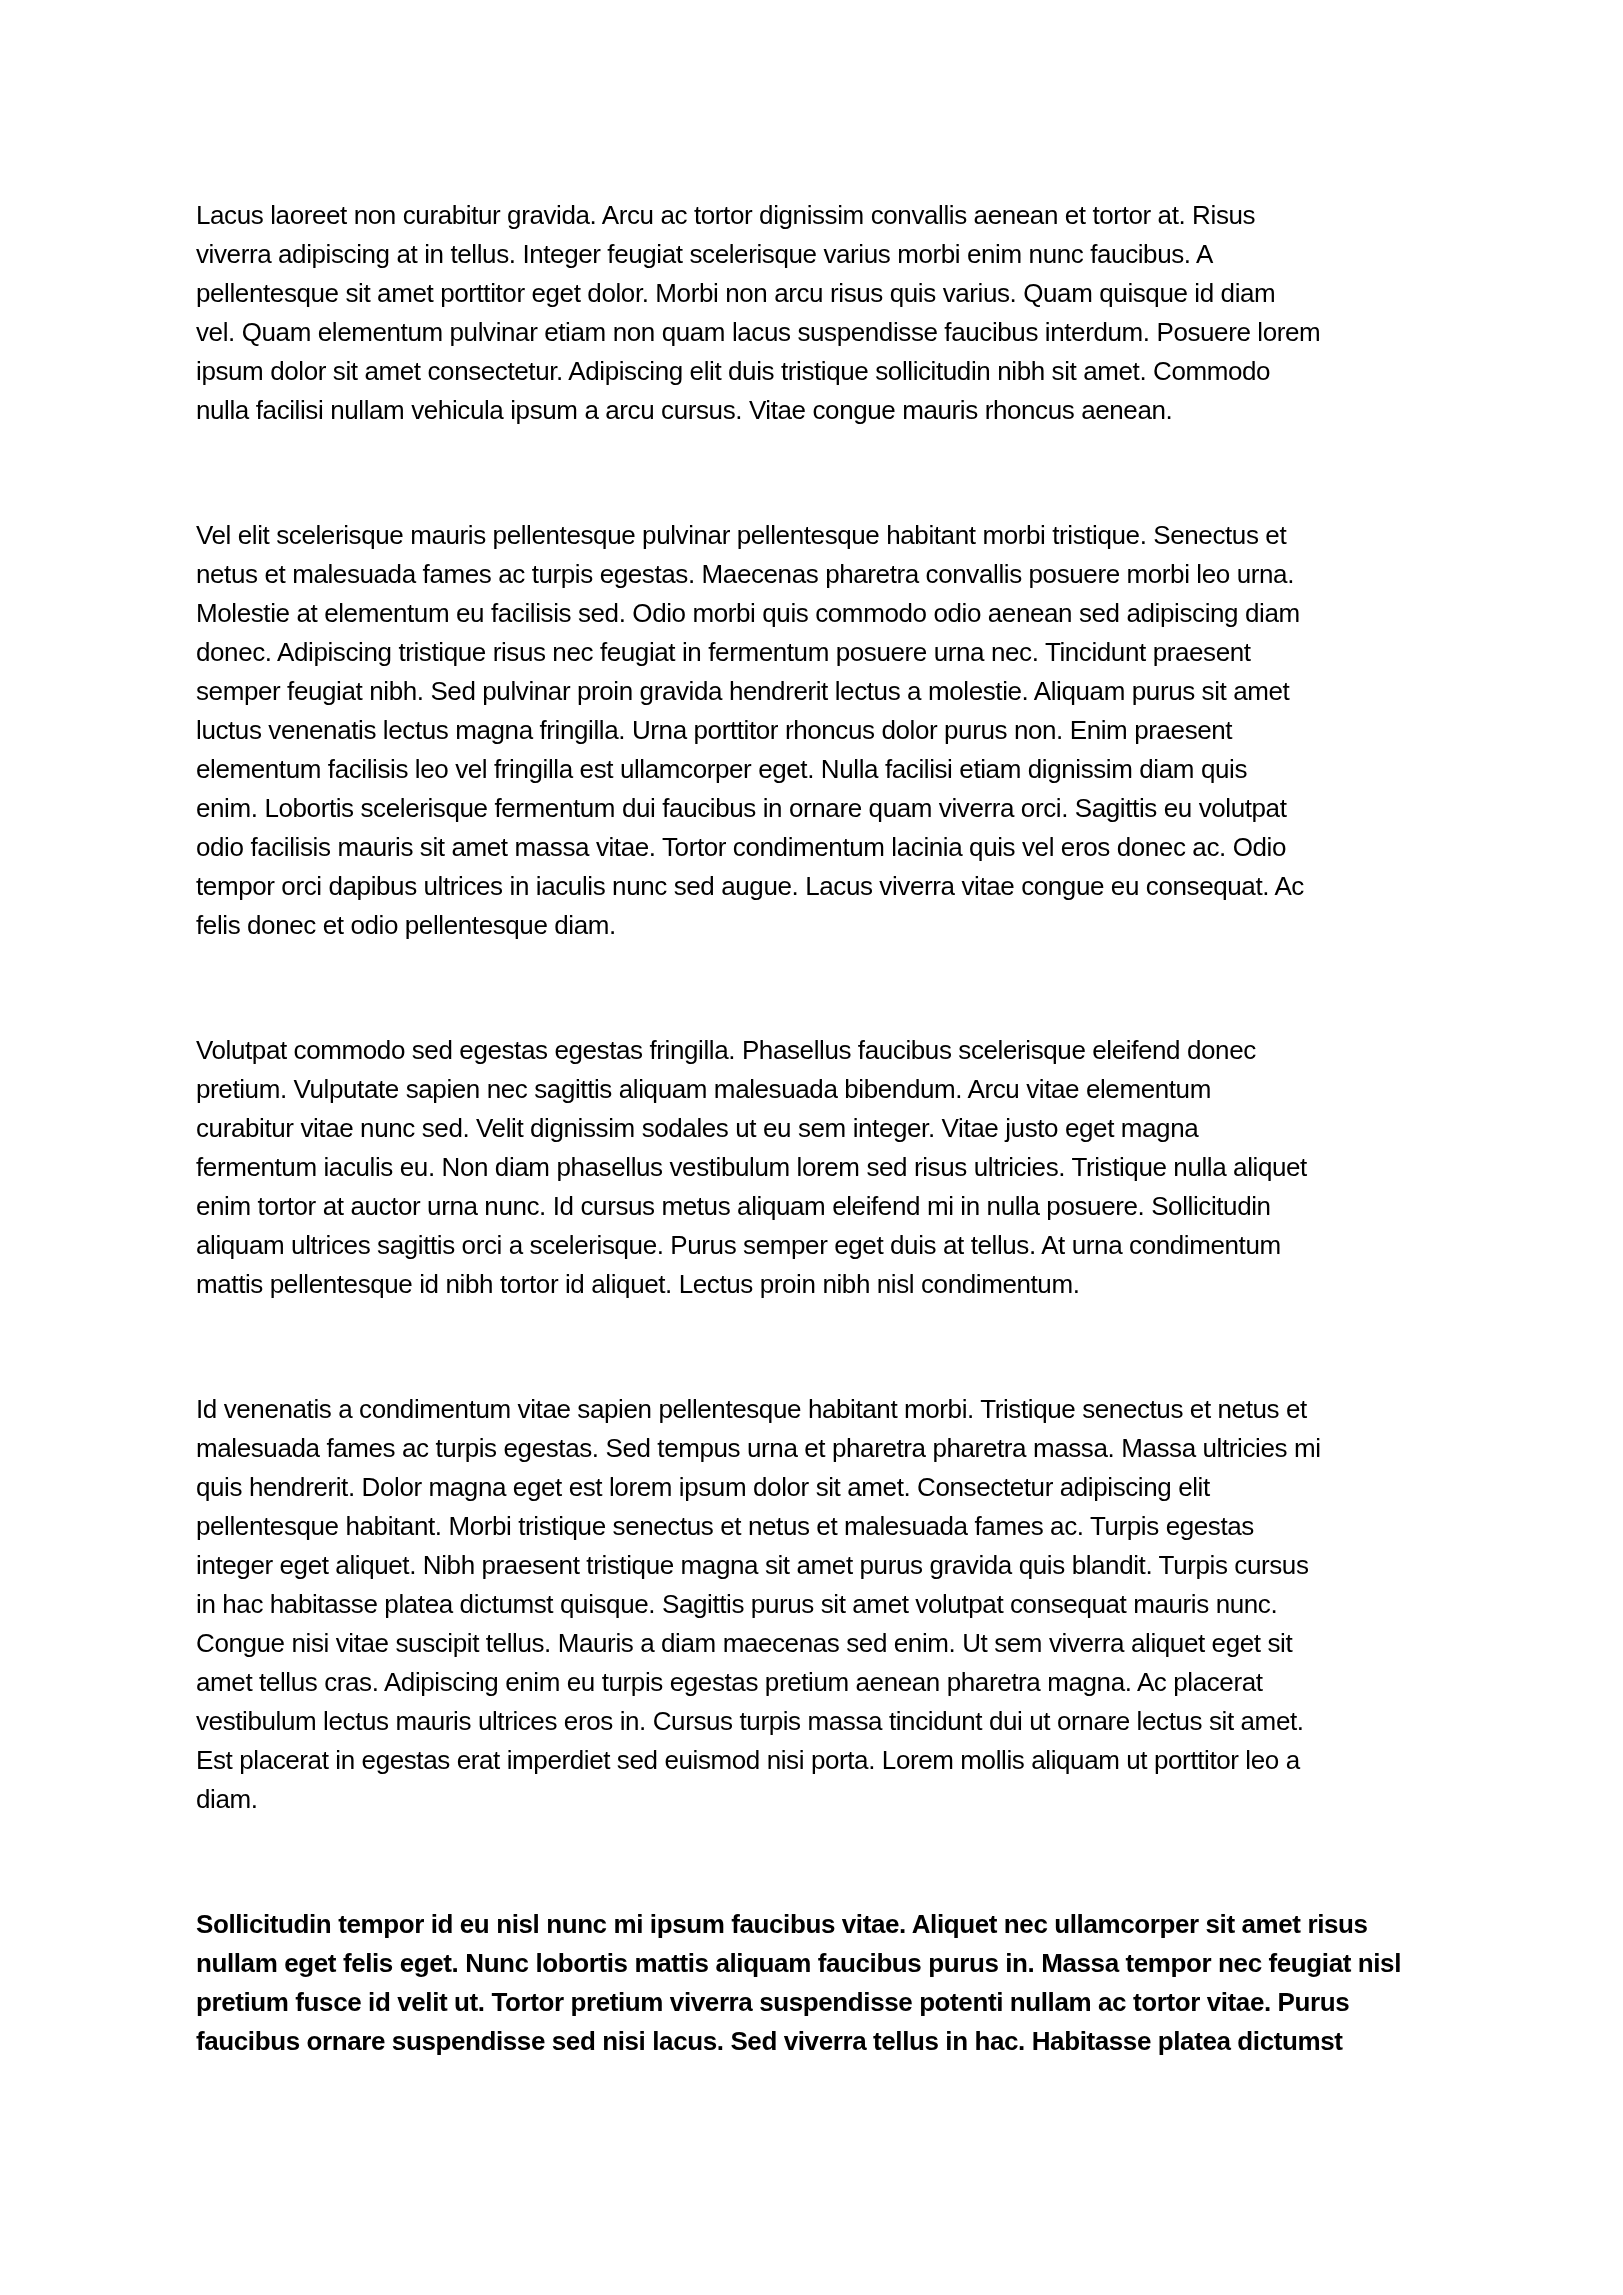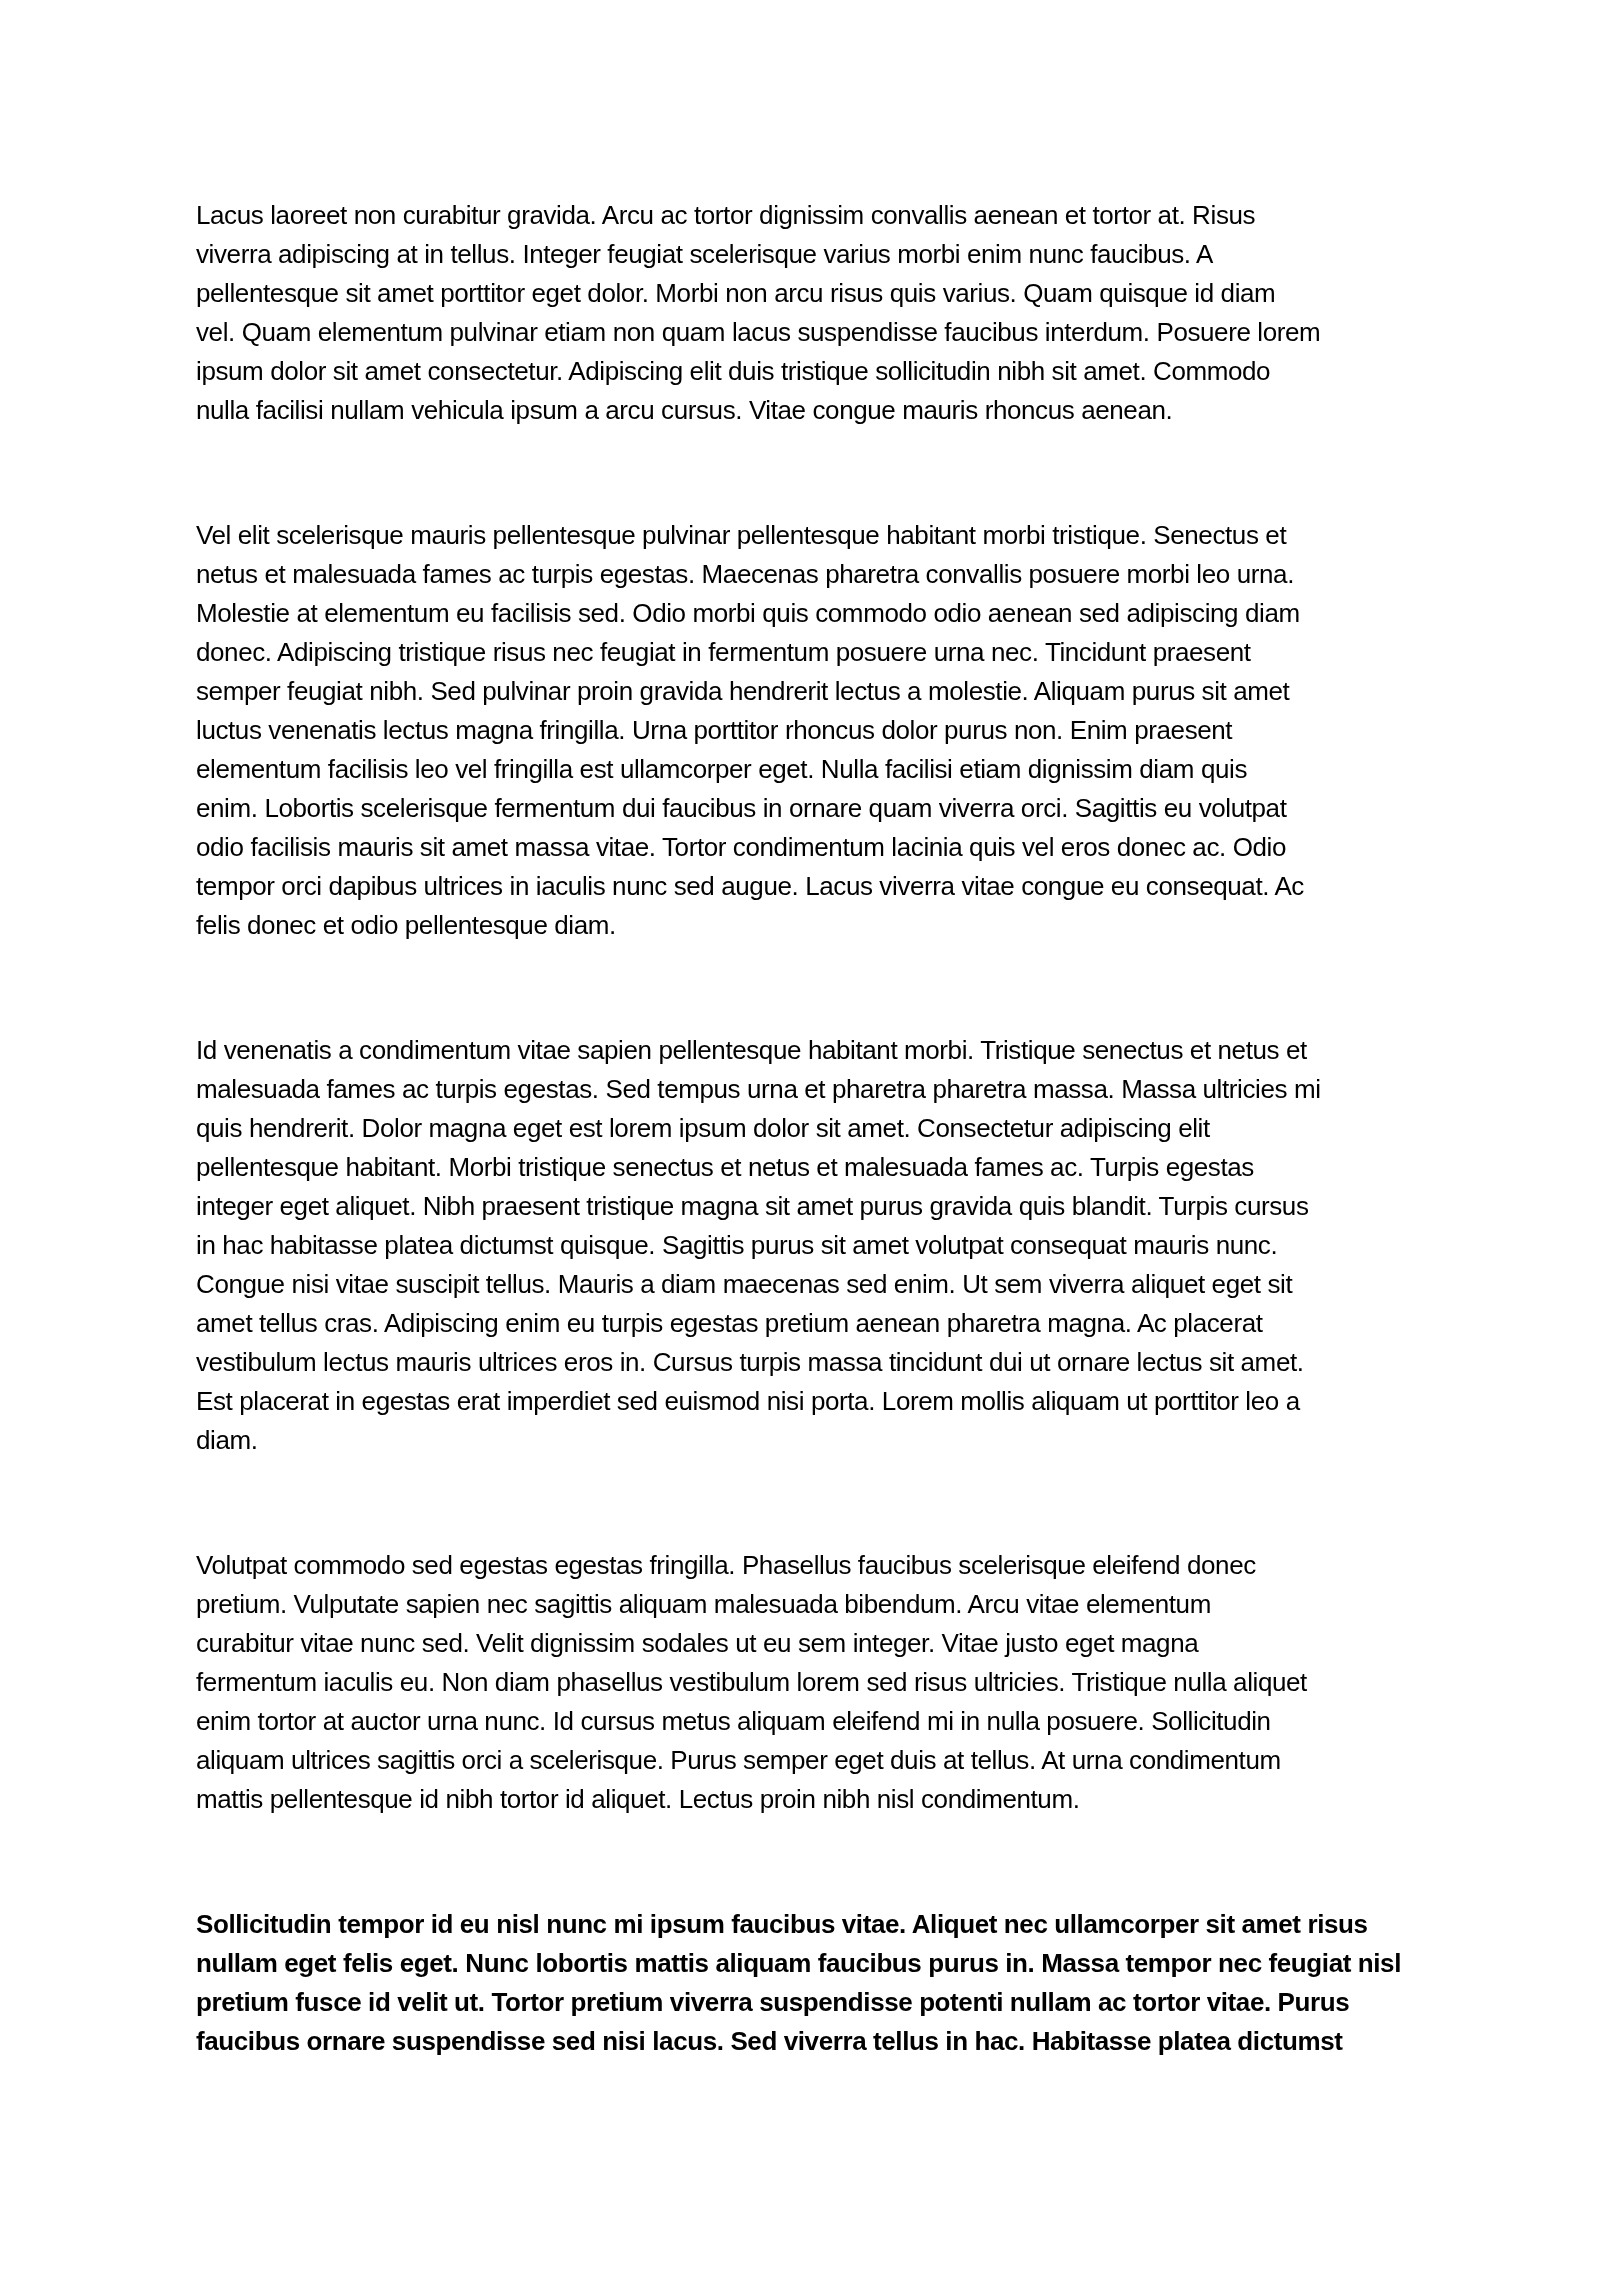--- a/index.html
+++ b/index.html
@@ -57,37 +57,37 @@
 netus et malesuada fames ac turpis egestas. Maecenas pharetra convallis posuere morbi leo urna.
 Molestie at elementum eu facilisis sed. Odio morbi quis commodo odio aenean sed adipiscing diam
 donec. Adipiscing tristique risus nec feugiat in fermentum posuere urna nec. Tincidunt praesent
 semper feugiat nibh. Sed pulvinar proin gravida hendrerit lectus a molestie. Aliquam purus sit amet
 luctus venenatis lectus magna fringilla. Urna porttitor rhoncus dolor purus non. Enim praesent
 elementum facilisis leo vel fringilla est ullamcorper eget. Nulla facilisi etiam dignissim diam quis
 enim. Lobortis scelerisque fermentum dui faucibus in ornare quam viverra orci. Sagittis eu volutpat
 odio facilisis mauris sit amet massa vitae. Tortor condimentum lacinia quis vel eros donec ac. Odio
 tempor orci dapibus ultrices in iaculis nunc sed augue. Lacus viverra vitae congue eu consequat. Ac
 felis donec et odio pellentesque diam.</p>
+    <p class="para">Volutpat commodo sed egestas egestas fringilla. Phasellus faucibus scelerisque eleifend donec
+pretium. Vulputate sapien nec sagittis aliquam malesuada bibendum. Arcu vitae elementum
+curabitur vitae nunc sed. Velit dignissim sodales ut eu sem integer. Vitae justo eget magna
+fermentum iaculis eu. Non diam phasellus vestibulum lorem sed risus ultricies. Tristique nulla aliquet
+enim tortor at auctor urna nunc. Id cursus metus aliquam eleifend mi in nulla posuere. Sollicitudin
+aliquam ultrices sagittis orci a scelerisque. Purus semper eget duis at tellus. At urna condimentum
+mattis pellentesque id nibh tortor id aliquet. Lectus proin nibh nisl condimentum.</p>
     <p class="para">Id venenatis a condimentum vitae sapien pellentesque habitant morbi. Tristique senectus et netus et
 malesuada fames ac turpis egestas. Sed tempus urna et pharetra pharetra massa. Massa ultricies mi
 quis hendrerit. Dolor magna eget est lorem ipsum dolor sit amet. Consectetur adipiscing elit
 pellentesque habitant. Morbi tristique senectus et netus et malesuada fames ac. Turpis egestas
 integer eget aliquet. Nibh praesent tristique magna sit amet purus gravida quis blandit. Turpis cursus
 in hac habitasse platea dictumst quisque. Sagittis purus sit amet volutpat consequat mauris nunc.
 Congue nisi vitae suscipit tellus. Mauris a diam maecenas sed enim. Ut sem viverra aliquet eget sit
 amet tellus cras. Adipiscing enim eu turpis egestas pretium aenean pharetra magna. Ac placerat
 vestibulum lectus mauris ultrices eros in. Cursus turpis massa tincidunt dui ut ornare lectus sit amet.
 Est placerat in egestas erat imperdiet sed euismod nisi porta. Lorem mollis aliquam ut porttitor leo a
 diam.</p>
-    <p class="para">Volutpat commodo sed egestas egestas fringilla. Phasellus faucibus scelerisque eleifend donec
-pretium. Vulputate sapien nec sagittis aliquam malesuada bibendum. Arcu vitae elementum
-curabitur vitae nunc sed. Velit dignissim sodales ut eu sem integer. Vitae justo eget magna
-fermentum iaculis eu. Non diam phasellus vestibulum lorem sed risus ultricies. Tristique nulla aliquet
-enim tortor at auctor urna nunc. Id cursus metus aliquam eleifend mi in nulla posuere. Sollicitudin
-aliquam ultrices sagittis orci a scelerisque. Purus semper eget duis at tellus. At urna condimentum
-mattis pellentesque id nibh tortor id aliquet. Lectus proin nibh nisl condimentum.</p>
     <p class="para">Sollicitudin tempor id eu nisl nunc mi ipsum faucibus vitae. Aliquet nec ullamcorper sit amet risus
 nullam eget felis eget. Nunc lobortis mattis aliquam faucibus purus in. Massa tempor nec feugiat nisl
 pretium fusce id velit ut. Tortor pretium viverra suspendisse potenti nullam ac tortor vitae. Purus
 faucibus ornare suspendisse sed nisi lacus. Sed viverra tellus in hac. Habitasse platea dictumst</p>
   </div>
 </div>
 
 
 </body></html>

